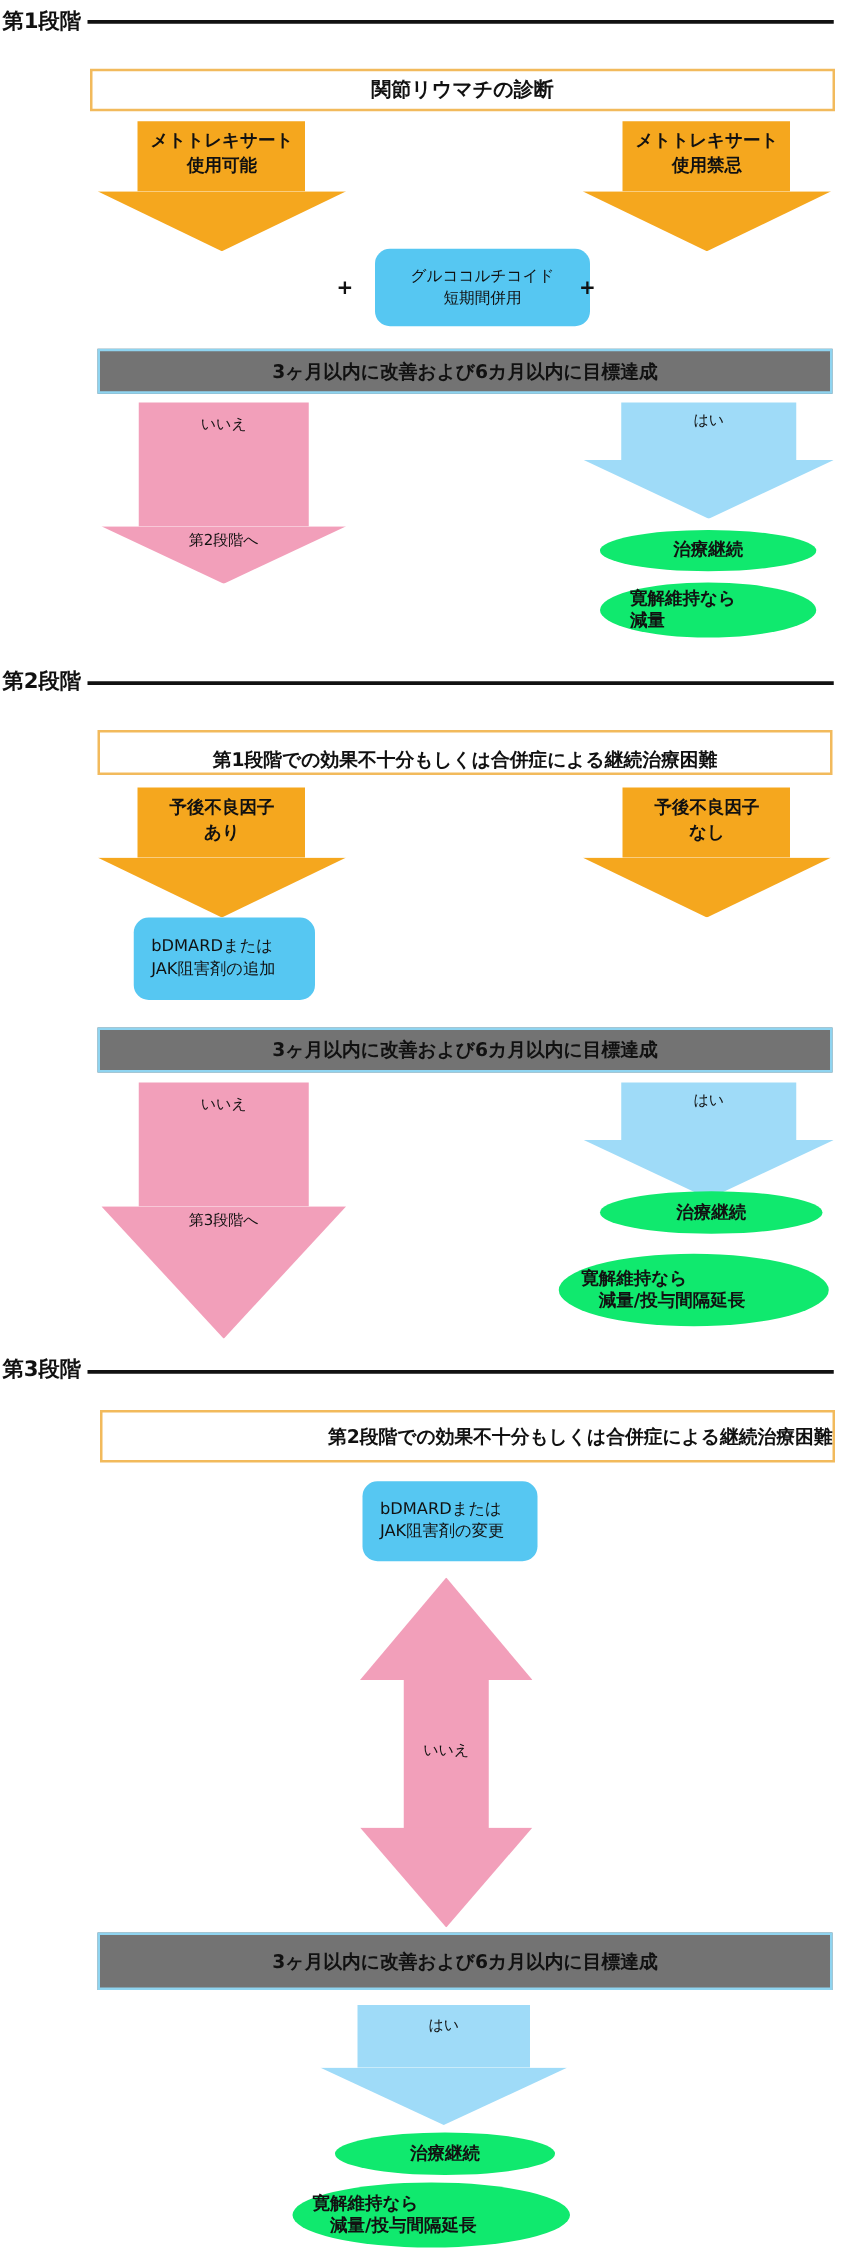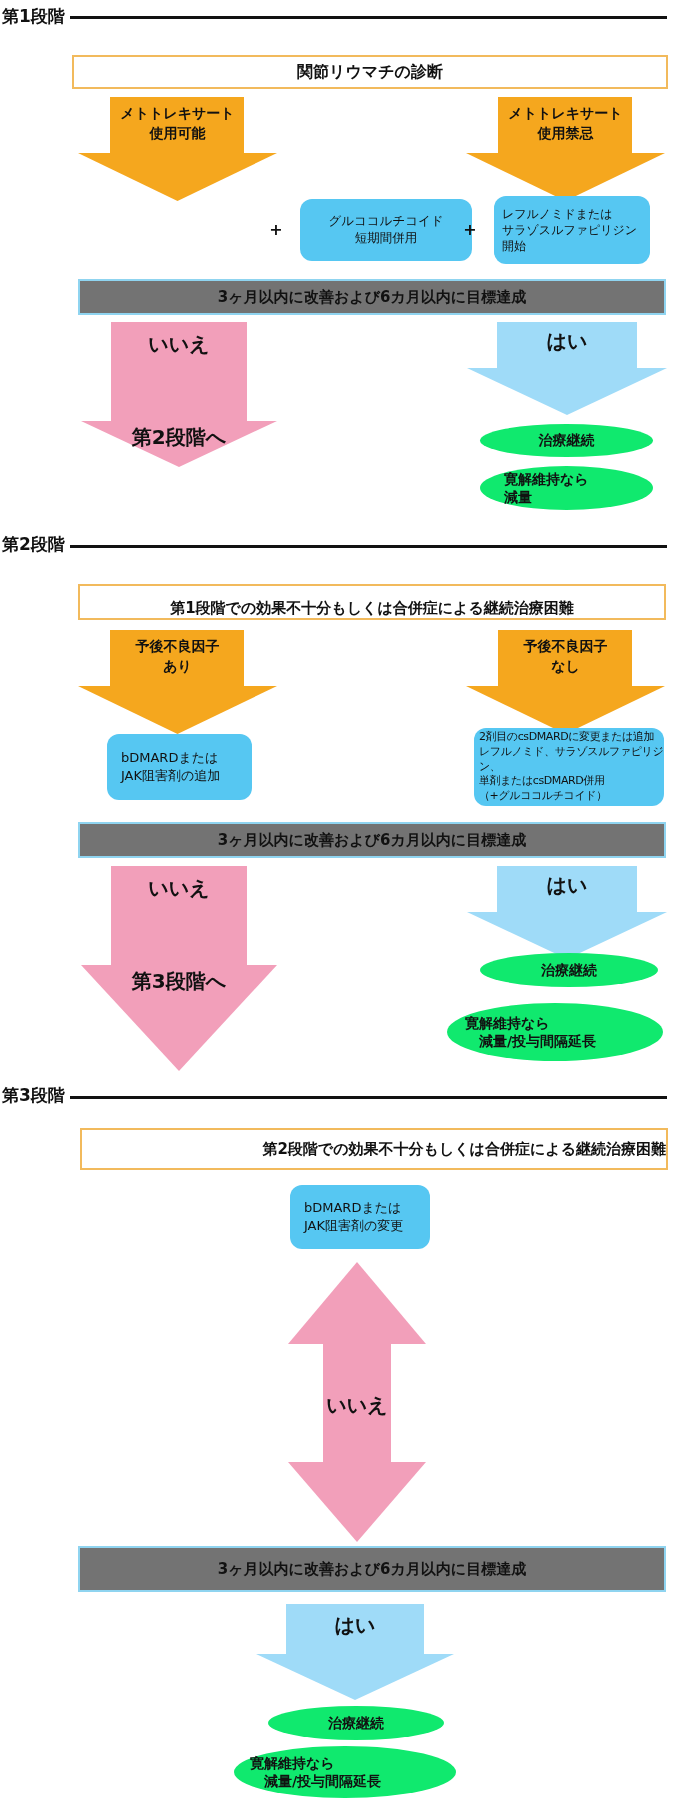--- a/index.html
+++ b/index.html
@@ -23,21 +23,21 @@
     font-weight:700;font-size:15px;text-align:center;
   }
   .arrow-body{background:var(--c-orange);}
   .arrow-head-down{clip-path:polygon(0 0,100% 0,50% 100%);background:var(--c-orange);}
   .arrow-head-up{clip-path:polygon(50% 0,0 100%,100% 100%);background:var(--c-orange);}
   .pink .arrow-body,.pink.arrow-body{background:var(--c-pink);}
   .pink.arrow-head-down,.pink.arrow-head-up{background:var(--c-pink);}
   .lblue.arrow-body{background:var(--c-light_blue);}
   .lblue.arrow-head-down{background:var(--c-light_blue);}
   .arrow-label{font-weight:700;font-size:14px;text-align:center;line-height:1.4;}
-  .big-label{font-weight:700;font-size:20px;text-align:center;}
+  .big-label{font-weight:400;font-size:12px;text-align:center;}
   .blue-box{
     background:var(--c-blue);border-radius:12px;
     display:flex;align-items:center;justify-content:center;
     font-size:12.5px;text-align:center;line-height:1.35;
   }
   .blue-box.left-text{justify-content:flex-start;text-align:left;}
   .plus{font-weight:700;font-size:16px;text-align:center;}
   .ellipse{
     background:var(--c-green);border-radius:50%;
     display:flex;align-items:center;justify-content:center;
@@ -66,25 +66,20 @@
   <div class="abs arrow-head-down" style="left:466px;top:153px;width:199px;height:48px;"></div>
   <div class="abs arrow-label txt" style="left:466px;top:104px;width:199px;">メトトレキサート
 使用禁忌</div>
 
   <div class="abs plus" style="left:252px;top:199px;width:48px;height:62px;line-height:62px;">+</div>
   <div class="abs blue-box" style="left:300px;top:199px;width:172px;height:62px;">
     <span class="txt">グルココルチコイド
 短期間併用</span>
   </div>
   <div class="abs plus" style="left:446px;top:199px;width:48px;height:62px;line-height:62px;">+</div>
-  <div class="abs blue-box left-text" style="left:494px;top:196px;width:156px;height:68px;font-size:12px;padding-left:8px;box-sizing:border-box;">
-    <span class="txt">レフルノミドまたは
-サラゾスルファピリジン
-開始</span>
-  </div>
 
   <div class="abs goal-box" style="left:78px;top:279px;width:584px;height:32px;">
     <span class="txt">3ヶ月以内に改善および6カ月以内に目標達成</span>
   </div>
 
   <div class="abs arrow-body pink" style="left:111px;top:322px;width:136px;height:99px;"></div>
   <div class="abs arrow-head-down pink" style="left:81px;top:421px;width:196px;height:46px;"></div>
   <div class="abs big-label txt" style="left:81px;top:331px;width:196px;">いいえ</div>
   <div class="abs big-label txt" style="left:81px;top:424px;width:196px;">第2段階へ</div>
 
@@ -113,26 +108,20 @@
 あり</div>
 
   <div class="abs arrow-body" style="left:498px;top:630px;width:134px;height:56px;"></div>
   <div class="abs arrow-head-down" style="left:466px;top:686px;width:199px;height:48px;"></div>
   <div class="abs arrow-label txt" style="left:466px;top:637px;width:199px;">予後不良因子
 なし</div>
 
   <div class="abs blue-box left-text" style="left:107px;top:734px;width:145px;height:66px;font-size:13px;padding-left:14px;box-sizing:border-box;">
     <span class="txt">bDMARDまたは
 JAK阻害剤の追加</span>
-  </div>
-  <div class="abs blue-box left-text" style="left:474px;top:728px;width:190px;height:78px;font-size:11px;letter-spacing:-0.4px;padding-left:5px;box-sizing:border-box;">
-    <span class="txt">2剤目のcsDMARDに変更または追加
-レフルノミド、サラゾスルファピリジン、
-単剤またはcsDMARD併用
-（+グルココルチコイド）</span>
   </div>
 
   <div class="abs goal-box" style="left:78px;top:822px;width:584px;height:32px;">
     <span class="txt">3ヶ月以内に改善および6カ月以内に目標達成</span>
   </div>
 
   <div class="abs arrow-body pink" style="left:111px;top:866px;width:136px;height:99px;"></div>
   <div class="abs arrow-head-down pink" style="left:81px;top:965px;width:196px;height:106px;"></div>
   <div class="abs big-label txt" style="left:81px;top:875px;width:196px;">いいえ</div>
   <div class="abs big-label txt" style="left:81px;top:968px;width:196px;">第3段階へ</div>

